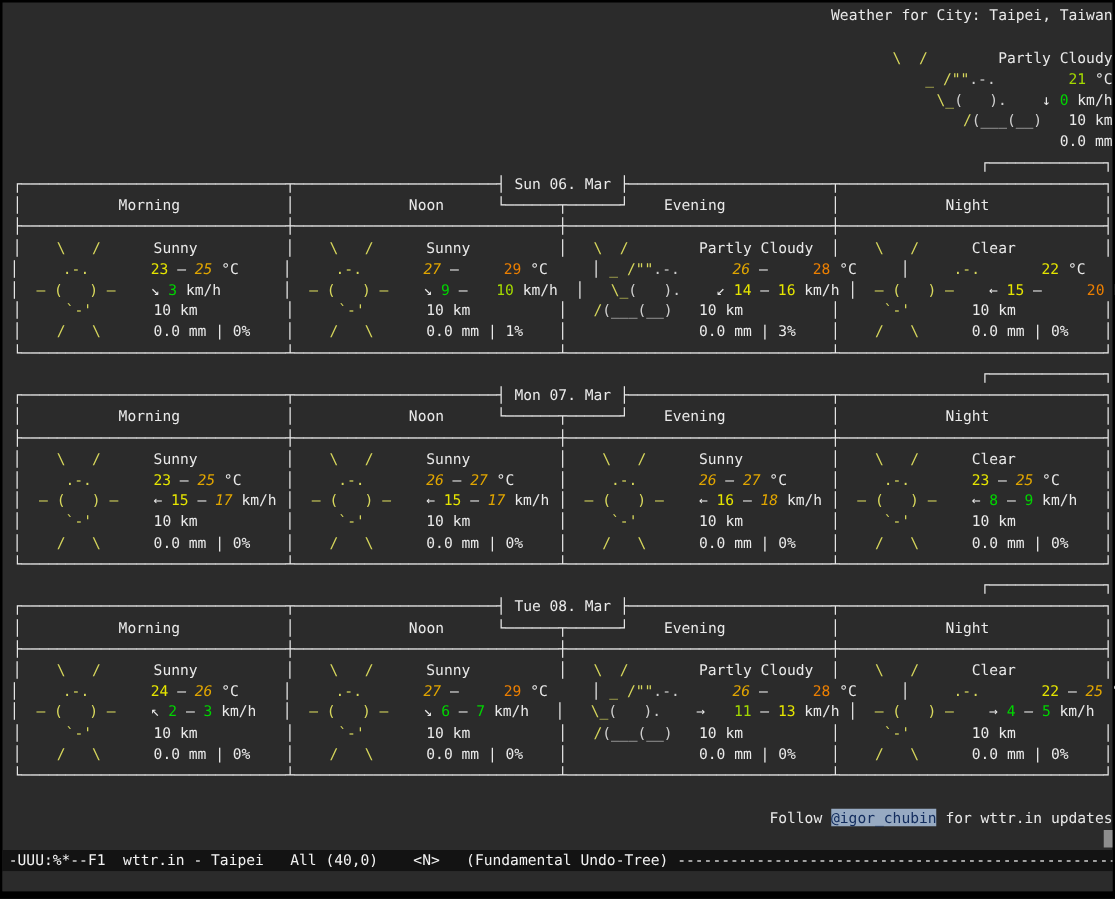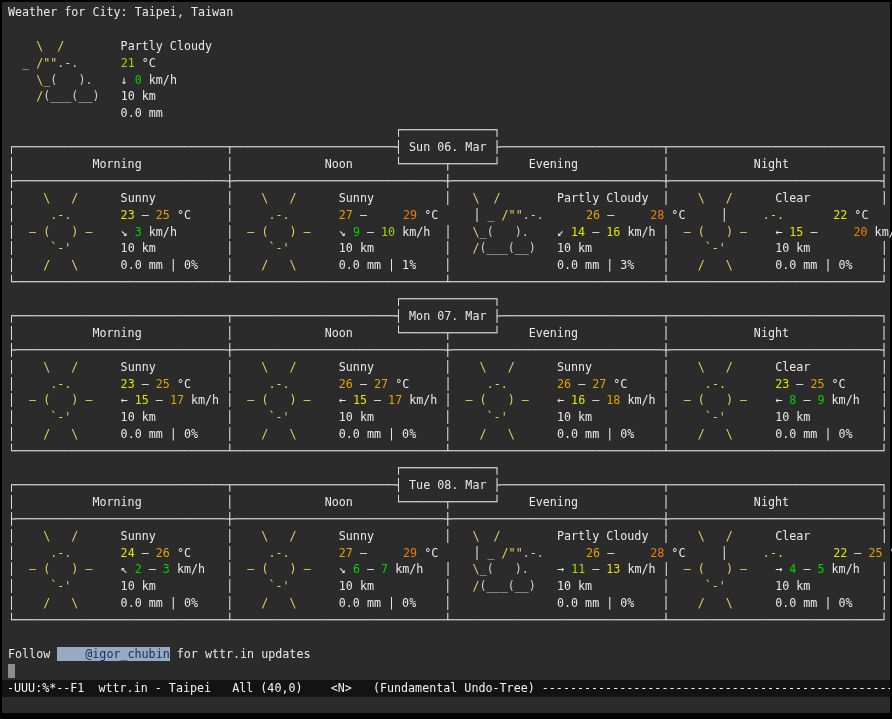--- a/index.html
+++ b/index.html
@@ -1,30 +1,30 @@
 <!DOCTYPE html>
 <html style="--background: #2b2b2b; --foreground: #e9e9e9; --sun_yellow: #d8d85c; --cloud_gray: #cfcfcf; --temp_yellow: #e5e500; --temp_yellow_green: #a3d900; --wind_green: #00d400; --temp_gold: #e0a500; --temp_orange: #ec7f00; --link_bg: #97aac2; --link_fg: #132d5e; --modeline_bg: #131313; --modeline_fg: #f2f2f2; --cursor: #8e8e8e;"><head>
 <meta charset="utf-8">
 <style>
   html,body{margin:0;padding:0;}
   body{width:892px;height:719px;background:#000;overflow:hidden;position:relative;
        font-family:"DejaVu Sans Mono",monospace;}
   .frame{position:absolute;left:2px;top:2px;width:888px;height:711px;background:var(--background);}
   .screen{margin:0;padding:2px 0 0 6px;font-family:"DejaVu Sans Mono",monospace;
           font-size:11.7px;line-height:16.9px;}
-  .screen div{height:16.9px;white-space:pre;}
+  .screen div{height:16.9px;white-space:pre;text-align:right;}
   .fg{color:var(--foreground);}
   .sun{color:var(--sun_yellow);}
   .cl{color:var(--cloud_gray);}
   .y{color:var(--temp_yellow);}
-  .yg{color:var(--temp_yellow_green);}
+  .yg{color:var(--temp_yellow_green);margin-left:16px;}
   .g{color:var(--wind_green);}
-  .gd{color:var(--temp_gold);}
+  .gd{color:var(--temp_gold);font-style:italic;}
   .o{color:var(--temp_orange);margin-left:29px;}
-  .link{background:var(--link_bg);color:var(--link_fg);padding-left:28px;}
+  .link{background:var(--link_bg);color:var(--link_fg);}
   .cursor{background:var(--cursor);color:var(--cursor);}
   .modeline{height:17px;background:var(--modeline_bg);color:var(--modeline_fg);
             font-family:"DejaVu Sans Mono",monospace;font-size:11.7px;line-height:17px;
             padding-left:5px;white-space:pre;overflow:hidden;}
   .echo{height:16px;background:var(--background);}
 </style>
 </head>
 <body>
 
 <div class="frame">

